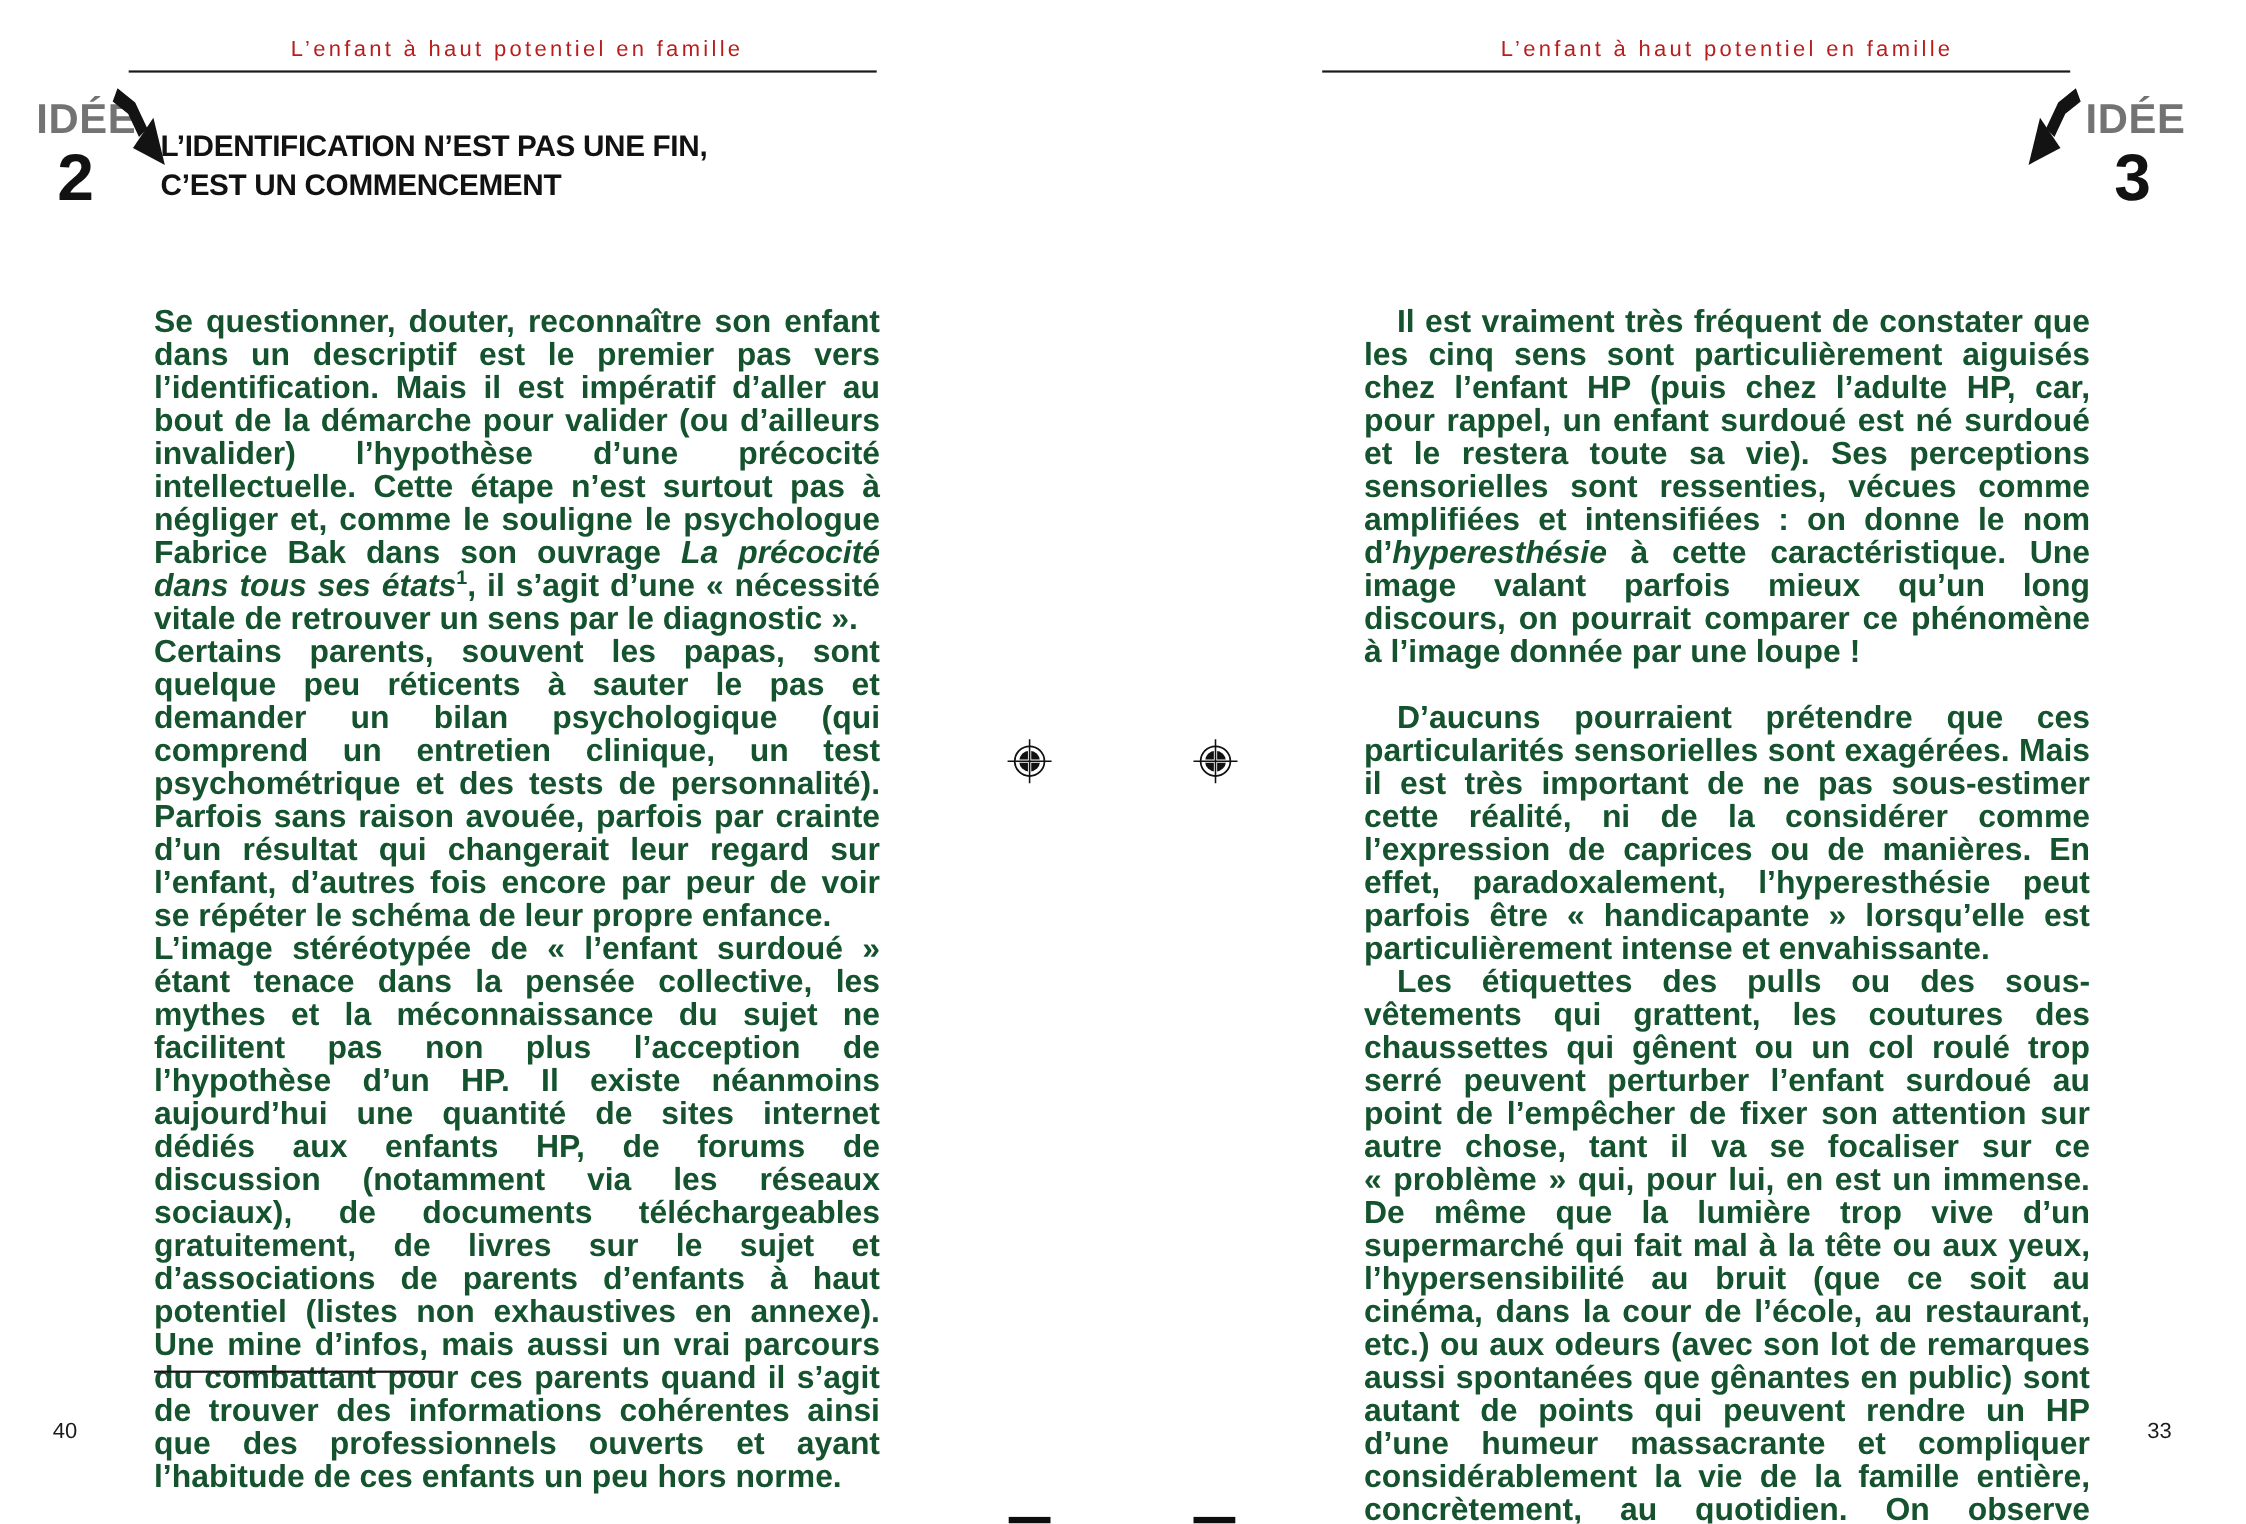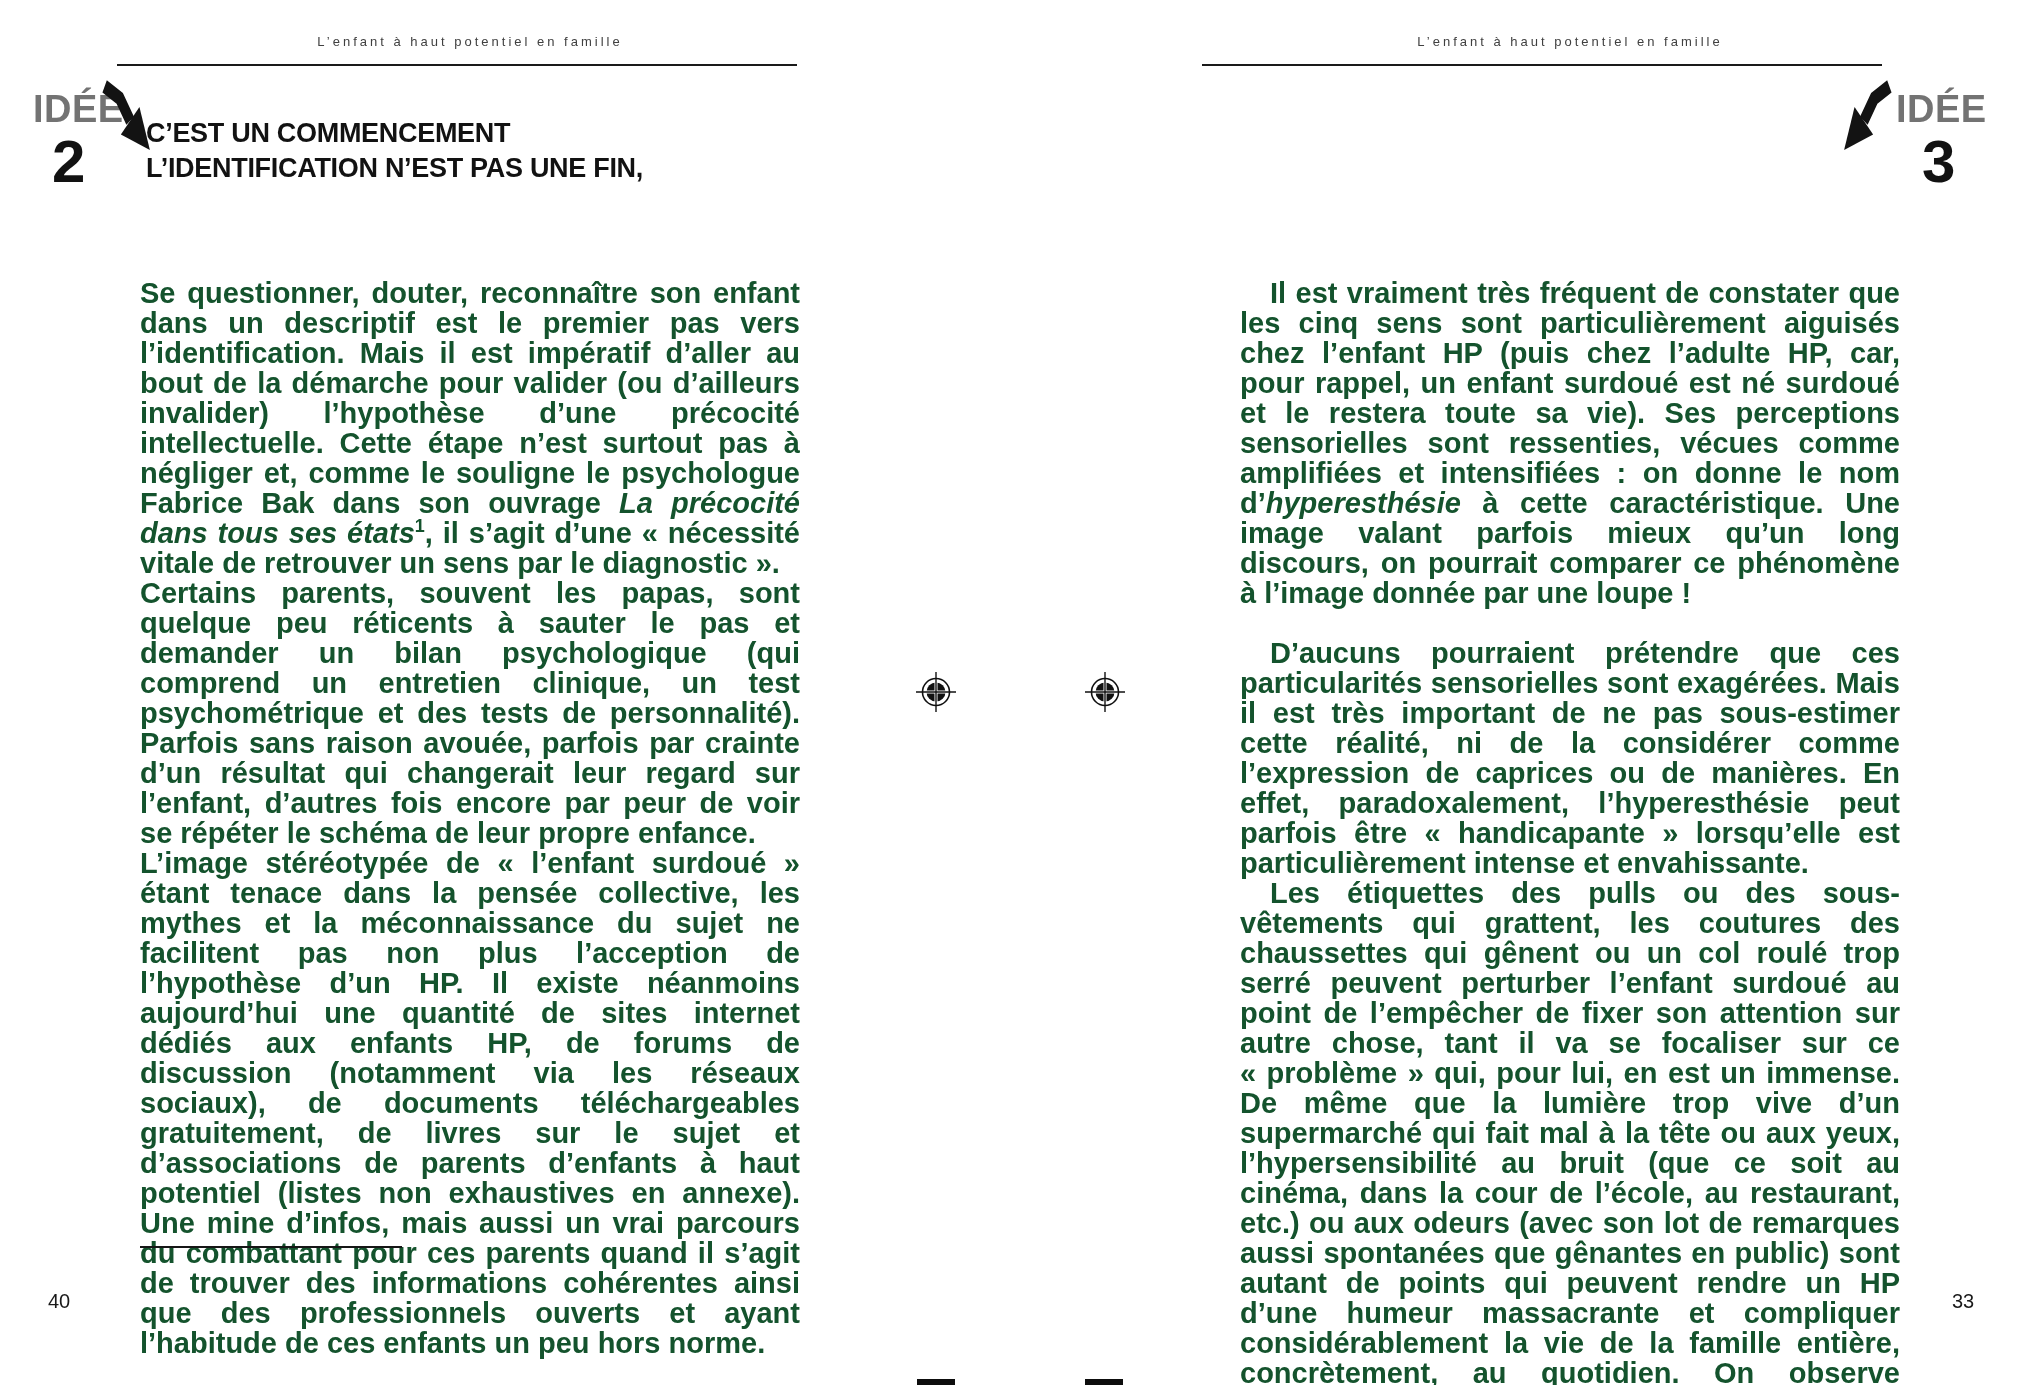--- a/index.html
+++ b/index.html
@@ -3,22 +3,22 @@
 <meta charset="utf-8">
 <style>
   html,body{margin:0;padding:0;}
   body{
     width:2042px;height:1385px;position:relative;overflow:hidden;
     background:#ffffff;color:#131313;
     font-family:"Liberation Sans", sans-serif;
   }
   .abs{position:absolute;}
   .running-header{
-    width:660px;text-align:center;font-size:13px;letter-spacing:3px;
-    color:#404040;white-space:nowrap;
+    width:660px;text-align:center;font-size:20px;letter-spacing:3px;
+    color:#b91c1c;white-space:nowrap;
   }
   .header-rule{height:2px;background:#1a1a1a;width:680px;}
   .idea-label{font-size:38px;font-weight:bold;letter-spacing:0.5px;color:#737373;}
   .idea-number{font-size:60px;font-weight:bold;color:#121212;line-height:1;}
   .chapter-title{font-weight:bold;letter-spacing:-0.3px;color:#121212;white-space:nowrap;}
   .chapter-title.left{font-size:27px;line-height:35px;text-align:left;}
   .chapter-title.right{font-size:29px;line-height:37px;text-align:right;width:605px;}
   .body-col{
     width:660px;text-align:justify;font-size:29px;line-height:30px;color:#14532d;font-weight:bold;
   }
@@ -42,22 +42,22 @@
 
   <div class="abs idea-label" style="left:33px;top:88px;">IDÉE</div>
   <div class="abs idea-number" style="left:52px;top:132px;">2</div>
 
   <svg class="abs" style="left:100px;top:76px;" width="58" height="86" viewBox="0 0 100 100" preserveAspectRatio="none">
     <path d="M8 12 L34 26 L52 52" fill="none" stroke="#131313" stroke-width="16"></path>
     <polygon points="36,68 68,36 86,86" fill="#131313"></polygon>
   </svg>
 
   <div class="abs chapter-title left" style="left:146px;top:116px;">
+    <div>L’IDENTIFICATION N’EST PAS UNE FIN,</div>
     <div>C’EST UN COMMENCEMENT</div>
-    <div>L’IDENTIFICATION N’EST PAS UNE FIN,</div>
   </div>
 
   <div class="abs body-col" style="left:140px;top:278px;">
       <p class=""><span>Se questionner, douter, reconnaître son enfant dans un descriptif est le premier pas vers l’identification. Mais il est impératif d’aller au bout de la démarche pour valider (ou d’ailleurs invalider) l’hypothèse d’une précocité intellectuelle. Cette étape n’est surtout pas à négliger et, comme le souligne le psychologue Fabrice Bak dans son ouvrage </span><em>La précocité dans tous ses états</em><sup>1</sup><span>, il s’agit d’une «&nbsp;nécessité vitale de retrouver un sens par le diagnostic&nbsp;».</span></p>
       <p class=""><span>Certains parents, souvent les papas, sont quelque peu réticents à sauter le pas et demander un bilan psychologique (qui comprend un entretien clinique, un test psychométrique et des tests de personnalité). Parfois sans raison avouée, parfois par crainte d’un résultat qui changerait leur regard sur l’enfant, d’autres fois encore par peur de voir se répéter le schéma de leur propre enfance.</span></p>
       <p class=""><span>L’image stéréotypée de «&nbsp;l’enfant surdoué&nbsp;» étant tenace dans la pensée collective, les mythes et la méconnaissance du sujet ne facilitent pas non plus l’acception de l’hypothèse d’un HP. Il existe néanmoins aujourd’hui une quantité de sites internet dédiés aux enfants HP, de forums de discussion (notamment via les réseaux sociaux), de documents téléchargeables gratuitement, de livres sur le sujet et d’associations de parents d’enfants à haut potentiel (listes non exhaustives en annexe). Une mine d’infos, mais aussi un vrai parcours du combattant pour ces parents quand il s’agit de trouver des informations cohérentes ainsi que des professionnels ouverts et ayant l’habitude de ces enfants un peu hors norme.</span></p>
     </div>
 
   <div class="abs footnote-rule" style="left:140px;top:1246px;"></div>
 

